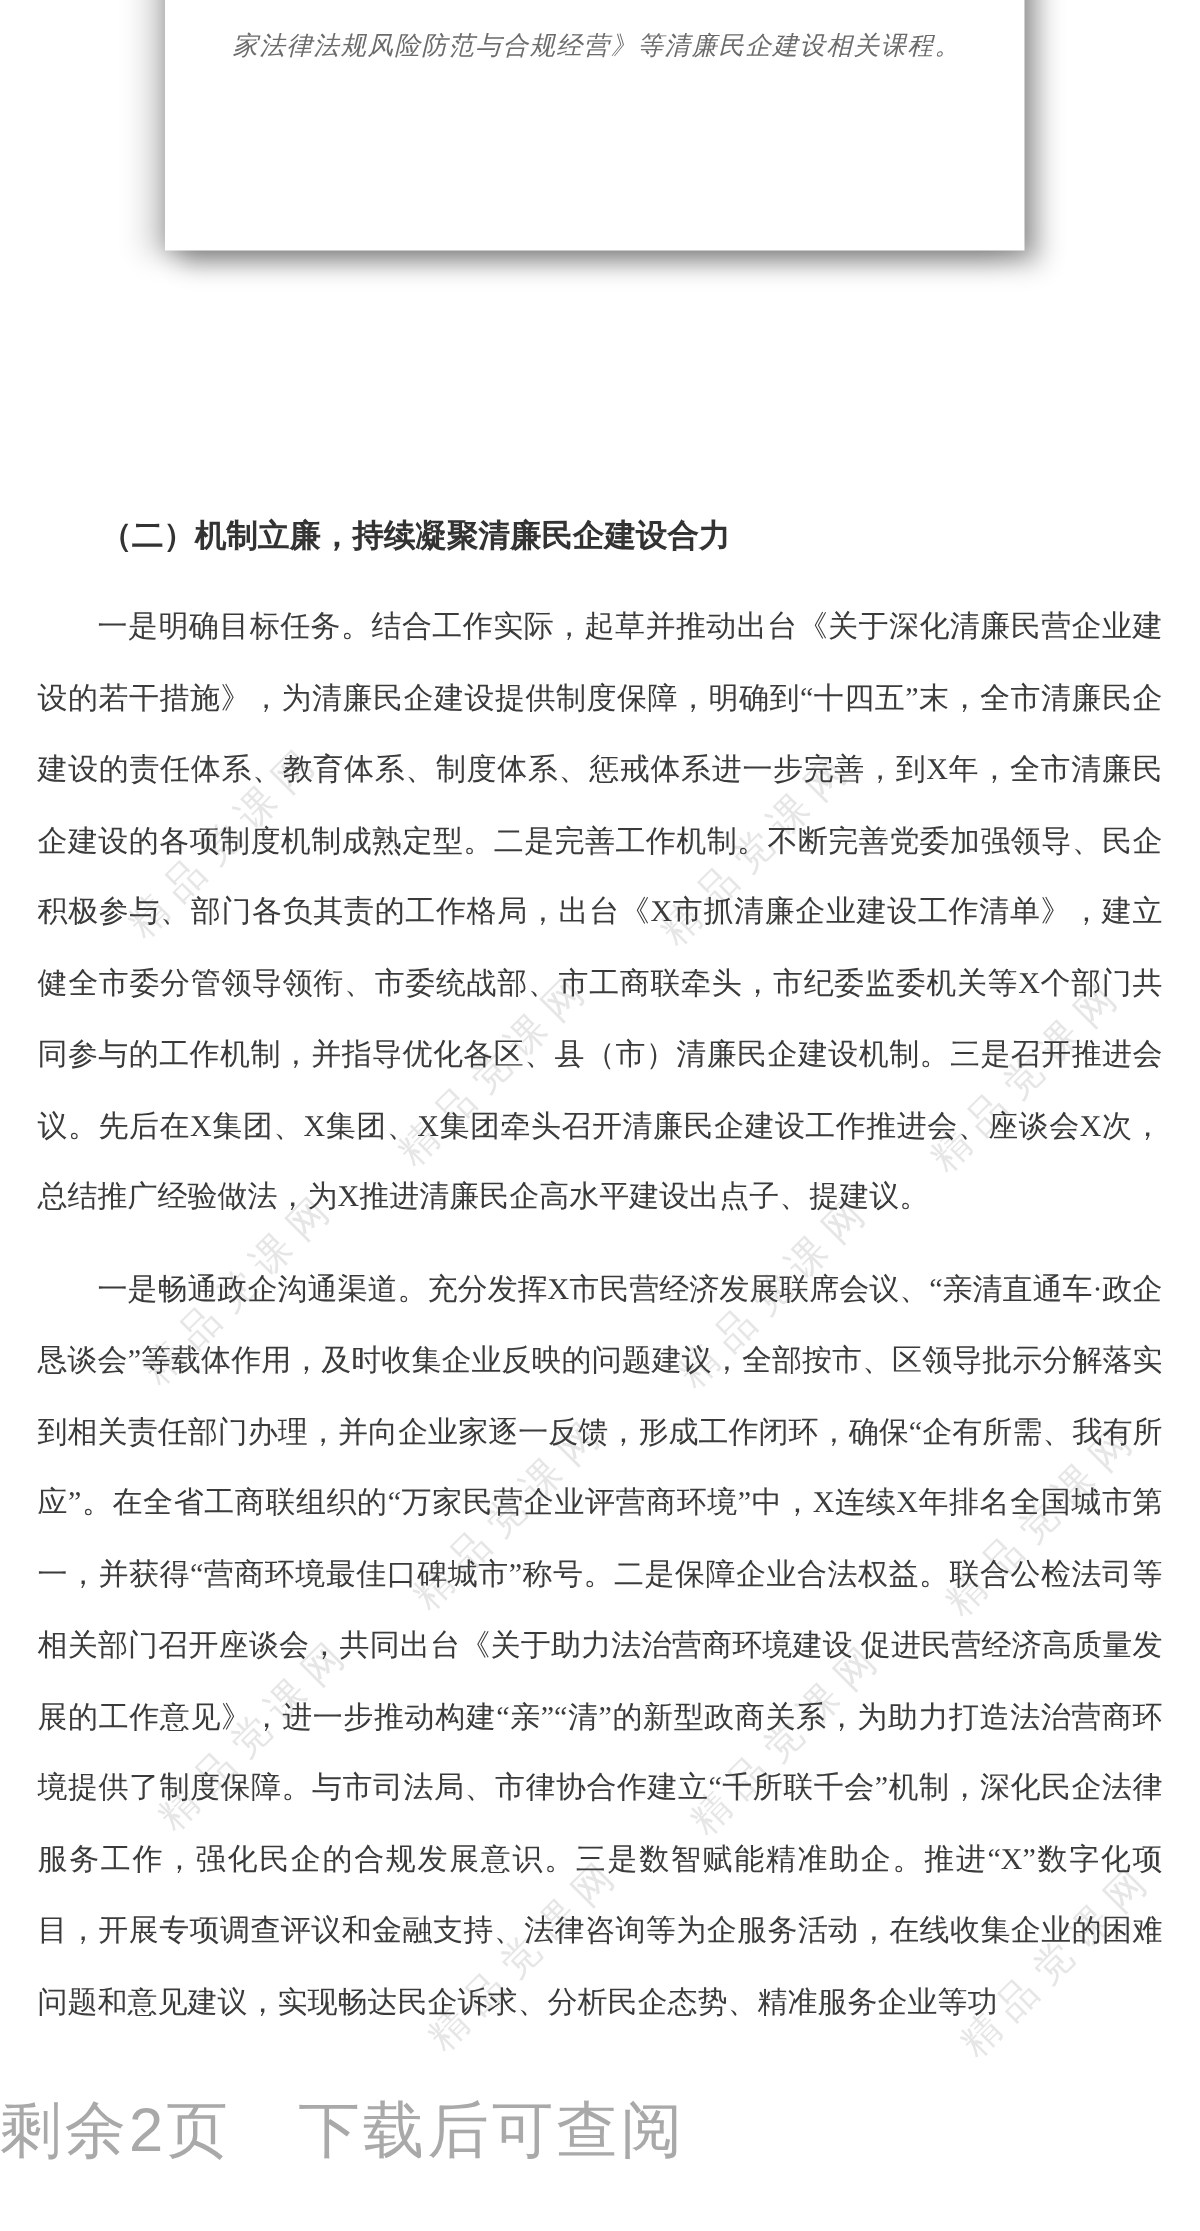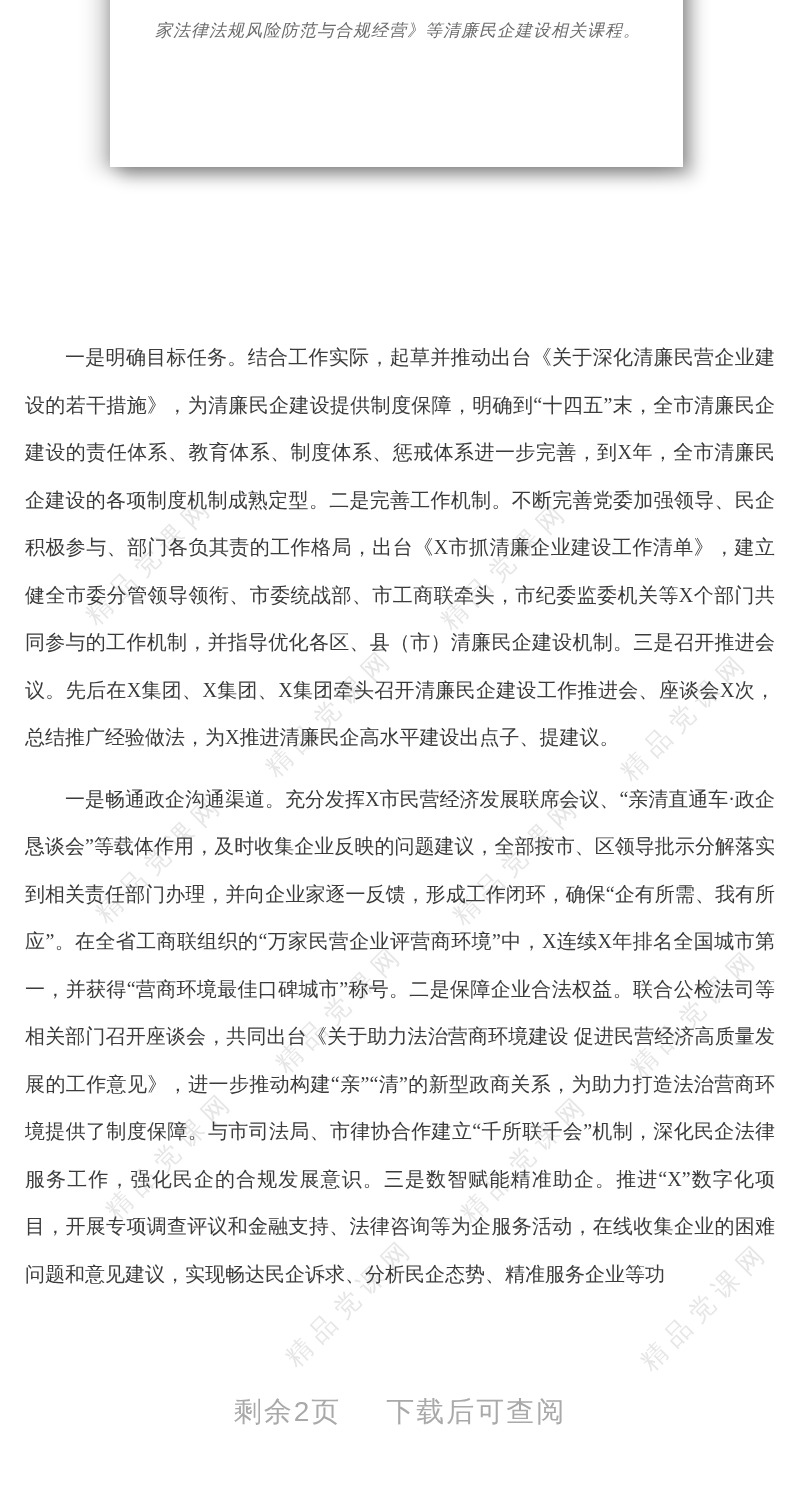--- a/index.html
+++ b/index.html
@@ -77,24 +77,24 @@
     text-indent: 2em;
     color: var(--body-text-color, #3b3b3b);
   }
 
   
   .preview-footer {
     position: absolute;
     top: 1393px;
     left: 0;
     width: 100%;
-    text-align: center;
+    text-align: left;
     z-index: 2;
     font-family: "Liberation Sans", "DejaVu Sans", sans-serif;
-    font-size: 28px;
+    font-size: 41px;
     color: var(--footer-color, #a9a9a9);
     letter-spacing: 2px;
   }
   .preview-footer .gap { display: inline-block; width: 45px; }
 </style>
 </head>
 <body>
 
 <div class="prev-page-card">
   <div class="card-tail-text">家法律法规风险防范与合规经营》等清廉民企建设相关课程。</div>
@@ -109,19 +109,20 @@
     <div class="wm" style="left: 517px; top: 860px;">精品党课网</div>
     <div class="wm" style="left: 340px; top: 1008px;">精品党课网</div>
     <div class="wm" style="left: 695px; top: 1012px;">精品党课网</div>
     <div class="wm" style="left: 170px; top: 1155px;">精品党课网</div>
     <div class="wm" style="left: 525px; top: 1158px;">精品党课网</div>
     <div class="wm" style="left: 350px; top: 1302px;">精品党课网</div>
     <div class="wm" style="left: 705px; top: 1306px;">精品党课网</div>
   </div>
 
 <div id="content">
+    <h2 class="sec-heading">（二）机制立廉，持续凝聚清廉民企建设合力</h2>
     <p class="body-para">一是明确目标任务。结合工作实际，起草并推动出台《关于深化清廉民营企业建设的若干措施》，为清廉民企建设提供制度保障，明确到“十四五”末，全市清廉民企建设的责任体系、教育体系、制度体系、惩戒体系进一步完善，到X年，全市清廉民企建设的各项制度机制成熟定型。二是完善工作机制。不断完善党委加强领导、民企积极参与、部门各负其责的工作格局，出台《X市抓清廉企业建设工作清单》，建立健全市委分管领导领衔、市委统战部、市工商联牵头，市纪委监委机关等X个部门共同参与的工作机制，并指导优化各区、县（市）清廉民企建设机制。三是召开推进会议。先后在X集团、X集团、X集团牵头召开清廉民企建设工作推进会、座谈会X次，总结推广经验做法，为X推进清廉民企高水平建设出点子、提建议。</p>
     <p class="body-para">一是畅通政企沟通渠道。充分发挥X市民营经济发展联席会议、“亲清直通车·政企恳谈会”等载体作用，及时收集企业反映的问题建议，全部按市、区领导批示分解落实到相关责任部门办理，并向企业家逐一反馈，形成工作闭环，确保“企有所需、我有所应”。在全省工商联组织的“万家民营企业评营商环境”中，X连续X年排名全国城市第一，并获得“营商环境最佳口碑城市”称号。二是保障企业合法权益。联合公检法司等相关部门召开座谈会，共同出台《关于助力法治营商环境建设 促进民营经济高质量发展的工作意见》，进一步推动构建“亲”“清”的新型政商关系，为助力打造法治营商环境提供了制度保障。与市司法局、市律协合作建立“千所联千会”机制，深化民企法律服务工作，强化民企的合规发展意识。三是数智赋能精准助企。推进“X”数字化项目，开展专项调查评议和金融支持、法律咨询等为企服务活动，在线收集企业的困难问题和意见建议，实现畅达民企诉求、分析民企态势、精准服务企业等功</p>
   </div>
 
 <div class="preview-footer">
   <span>剩余2页</span><span class="gap"></span><span>下载后可查阅</span>
 </div>
 
 </body></html>

